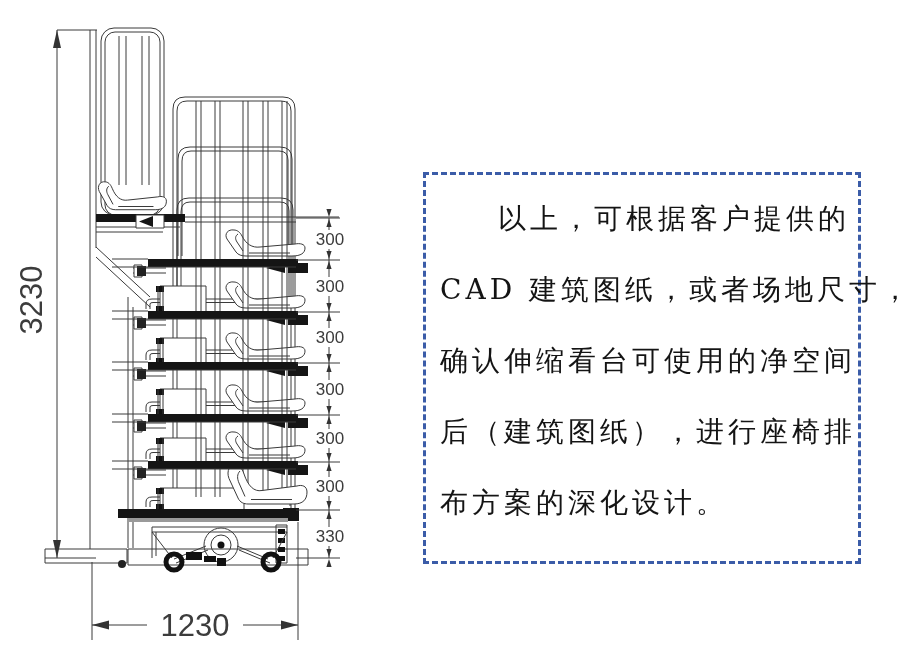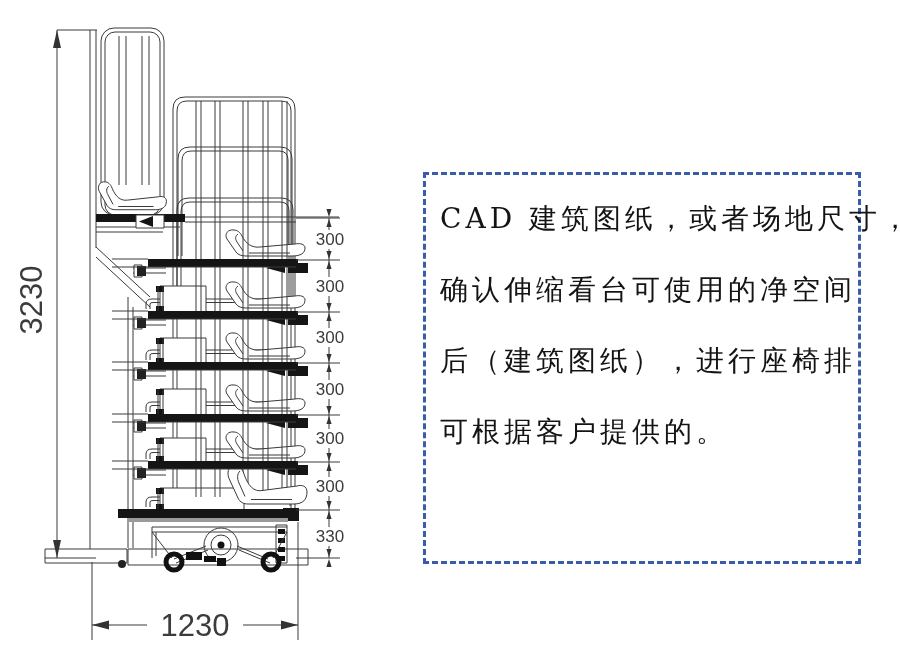--- a/index.html
+++ b/index.html
@@ -284,19 +284,20 @@
     <line x1="298" y1="522" x2="298" y2="640"></line>
     <line x1="92" y1="625" x2="298" y2="625"></line>
     <path d="M92,625 L109,620.5 L109,629.5 Z" fill="#333" stroke="none"></path>
     <path d="M298,625 L281,620.5 L281,629.5 Z" fill="#333" stroke="none"></path>
     <rect x="147" y="607" width="96" height="34" fill="#fff" stroke="none"></rect>
     <text class="dim-txt" x="195" y="636" text-anchor="middle" font-size="31" stroke="none">1230</text>
   </g>
 </svg>
 
 <div class="note-box">
+  <div class="note-line indent">以上，可根据客户提供的</div>
   <div class="note-line">CAD 建筑图纸，或者场地尺寸，</div>
   <div class="note-line">确认伸缩看台可使用的净空间</div>
   <div class="note-line">后（建筑图纸），进行座椅排</div>
-  <div class="note-line">可根据客户提供的。</div>
+  <div class="note-line">布方案的深化设计。</div>
 </div>
 
 </div>
 
 </body></html>

